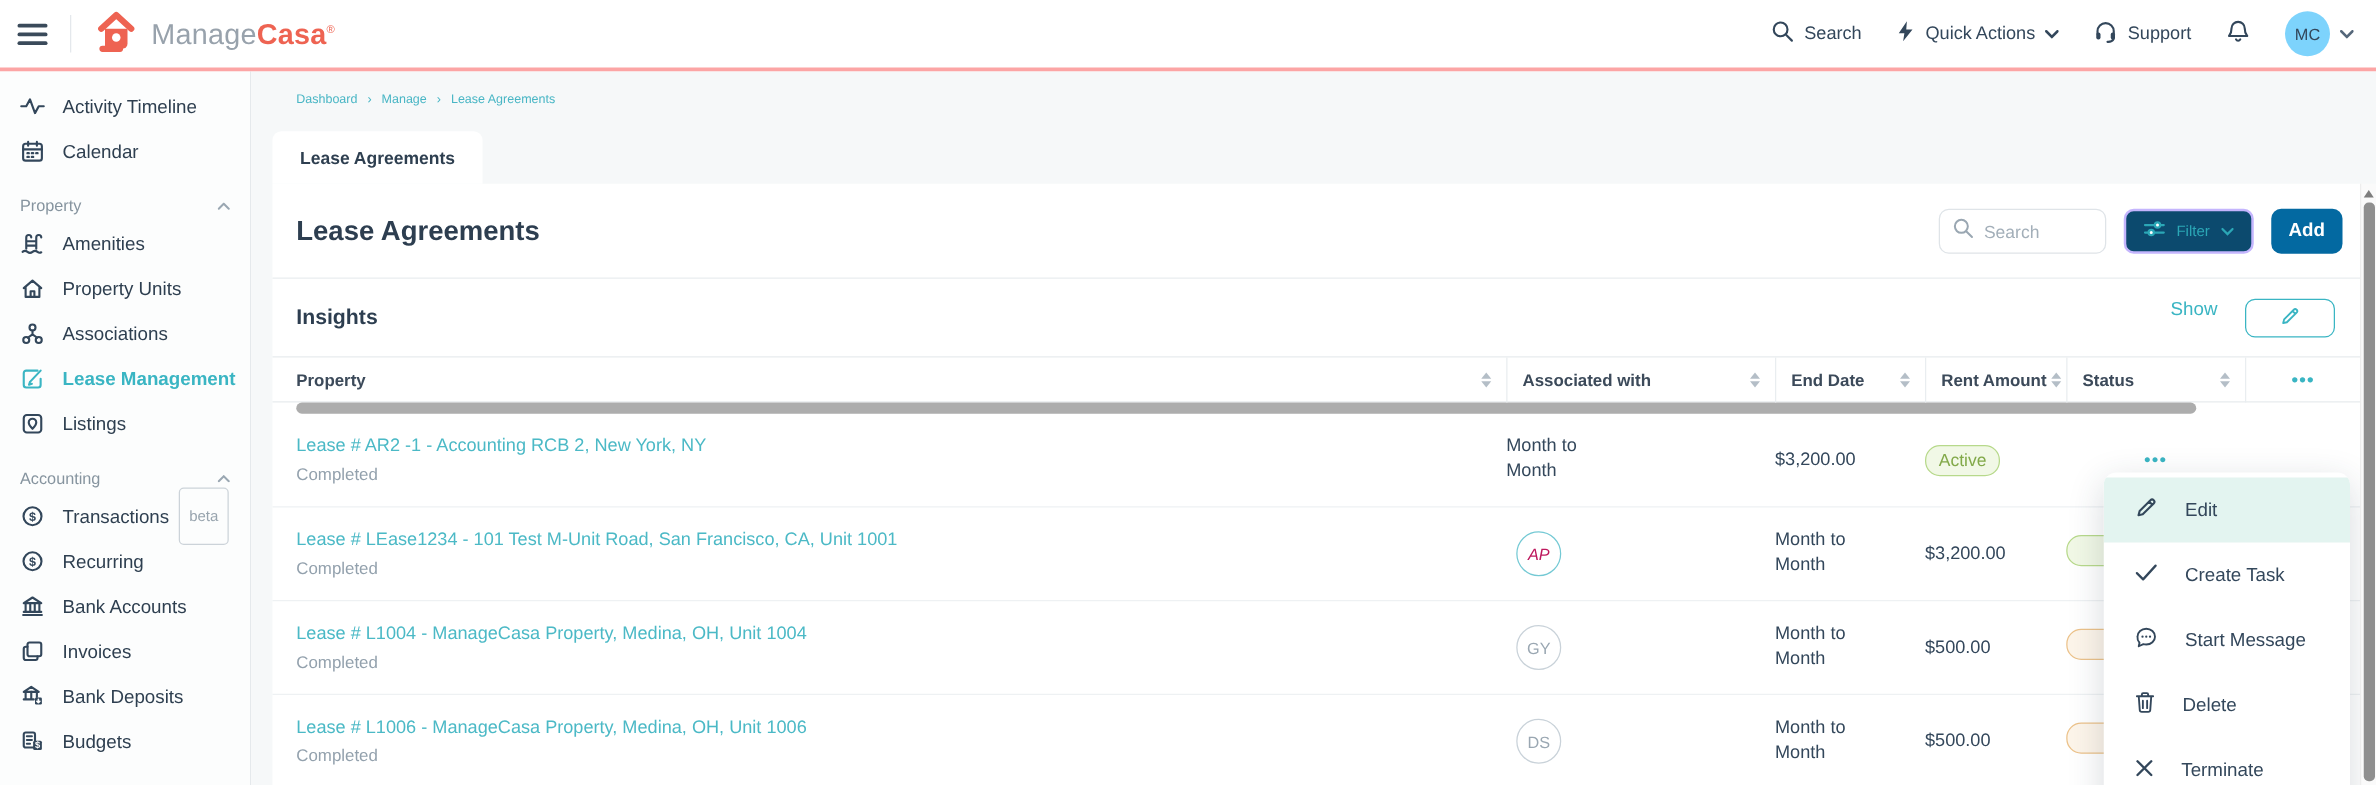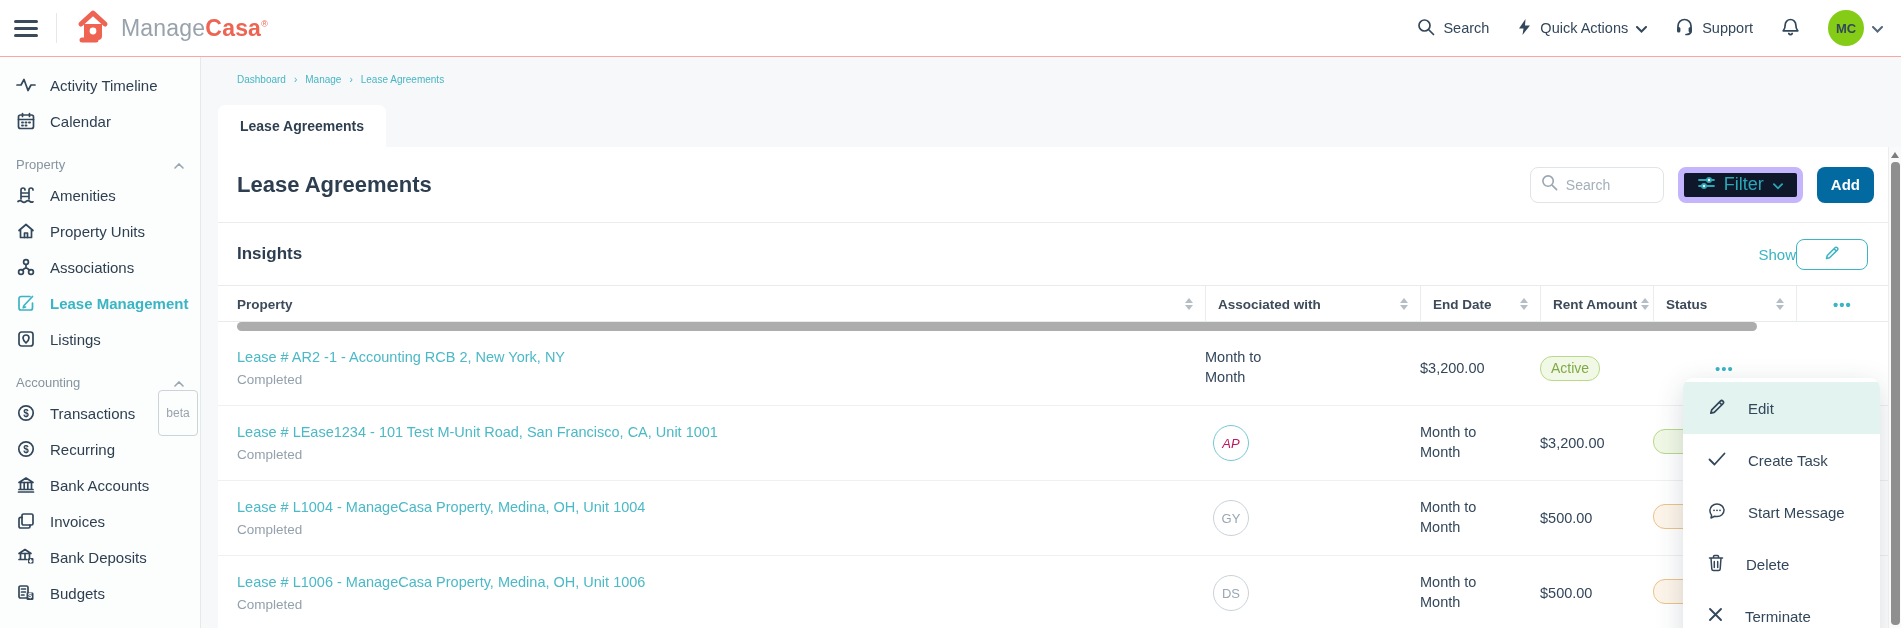--- a/index.html
+++ b/index.html
@@ -1,49 +1,49 @@
 <!DOCTYPE html>
 <html><head>
 <meta charset="utf-8">
 <style>
   * { margin:0; padding:0; box-sizing:border-box; }
   html,body { width:1901px; height:628px; overflow:hidden;
     font-family:"Liberation Sans","DejaVu Sans",sans-serif; background:#fff; color:#2e3f50; }
 
   
-  .topbar { height:57px; background:#fff; border-bottom:1px solid #fca5a5;
+  .topbar { height:57px; background:#fff; border-bottom:3px solid #fca5a5;
     display:flex; align-items:center; padding:0 18px 0 14px; position:relative; z-index:5; }
   .hamburger { width:24px; height:17px; display:flex; flex-direction:column; justify-content:space-between; cursor:pointer; }
   .hamburger span { display:block; height:3px; background:#3a4a5a; border-radius:2px; }
   .tb-divider { width:1px; height:30px; background:#e4e8ec; margin:0 16px 0 18px; }
   .brand { display:flex; align-items:center; gap:8px; }
   .wordmark { font-size:23px; letter-spacing:.2px; }
   .wordmark .g { color:#98a2ac; font-weight:400; }
   .wordmark .c { color:#ee6352; font-weight:700; }
   .wordmark sup { font-size:9px; color:#ee6352; }
   .tb-right { margin-left:auto; display:flex; align-items:center; gap:28px; }
   .tb-item { display:flex; align-items:center; gap:8px; font-size:14.5px; color:#33475b; cursor:pointer; }
-  .avatar-chip { width:36px; height:36px; border-radius:50%; background:#84cc16; color:#33475b;
-    font-size:13px; font-weight:700; display:flex; align-items:center; justify-content:center; }
+  .avatar-chip { width:36px; height:36px; border-radius:50%; background:#7dd3fc; color:#33475b;
+    font-size:13px; font-weight:400; display:flex; align-items:center; justify-content:center; }
   .ic { stroke:#33475b; fill:none; stroke-width:1.7; stroke-linecap:round; stroke-linejoin:round; }
   .ic.teal { stroke:#3ab5c3; }
 
   
   .shell { display:flex; height:571px; }
 
   
   .sidebar { width:201px; background:#fcfdfd; border-right:1px solid #e5e9ec; padding:10px 0 0 0; overflow:hidden; }
   .s-item { display:flex; align-items:center; height:36px; padding:0 10px 0 16px; cursor:pointer; }
   .s-ic { width:20px; height:20px; margin-right:14px; display:flex; align-items:center; justify-content:center; flex:none; }
   .s-label { font-size:15px; color:#2e3f50; white-space:nowrap; }
   .s-item.semibold .s-label { font-weight:700; }
   .s-item.active .s-label { color:#3ab5c3; font-weight:700; }
   .s-badge { margin-left:10px; min-width:21px; height:21px; padding:0 5px; background:#f0796b; color:#fff;
     border-radius:11px; font-size:12px; font-weight:700; display:flex; align-items:center; justify-content:center; }
-  .beta-badge { margin-left:23px; border:1px solid #ccd3d9; color:#98a4ae; border-radius:4px;
+  .beta-badge { margin-left:8px; border:1px solid #ccd3d9; color:#98a4ae; border-radius:4px;
     font-size:12px; padding:15px 7px; }
   .s-section { display:flex; align-items:center; margin:16px 16px 4px 16px; }
   .s-section .hdr { font-size:13px; color:#86949f; }
   .s-section .chev { margin-left:auto; }
 
   
   .main { flex:1; background:#f6f8f9; padding-left:17px; position:relative; }
   .breadcrumb { padding:17px 0 0 19px; font-size:10px; color:#49b6c5; height:48px; }
   .breadcrumb a { color:#49b6c5; text-decoration:none; cursor:pointer; }
   .breadcrumb .sep { margin:0 8px; color:#49b6c5; }
@@ -53,30 +53,30 @@
   .card { background:#fff; height:calc(571px - 90px); margin-right:13px; }
 
   .title-row { height:75px; display:flex; align-items:center; padding:0 14px 0 19px; }
   .page-title { font-size:22px; font-weight:700; color:#2d3e50; }
   .title-controls { margin-left:auto; display:flex; align-items:center; gap:14px; }
   .search-box { width:134px; height:36px; border:1px solid #dfe4e8; border-radius:8px; background:#fff;
     display:flex; align-items:center; padding:0 10px; gap:8px; }
   .search-box input { border:none; outline:none; width:86px; font-size:14px; color:#33475b;
     font-family:"Liberation Sans","DejaVu Sans",sans-serif; }
   .search-box input::placeholder { color:#a3afb9; }
-  .btn-filter { height:36px; border:6px solid #c4b5fd; border-radius:8px; background:#0f172a; color:#2ba7b6;
-    font-size:18px; display:flex; align-items:center; gap:9px; padding:0 14px; cursor:pointer;
+  .btn-filter { height:36px; border:2px solid #c4b5fd; border-radius:8px; background:#0c4a6e; color:#2ba7b6;
+    font-size:12px; display:flex; align-items:center; gap:9px; padding:0 14px; cursor:pointer;
     font-family:inherit; }
   .btn-add { height:36px; min-width:55px; border:none; border-radius:8px; background:#0369a1; color:#fff;
     font-size:15px; font-weight:700; padding:0 14px; cursor:pointer; font-family:inherit; }
   .hr { height:1px; background:#e9edf0; }
 
   .insights-row { height:62px; display:flex; align-items:center; padding:0 20px 0 19px; }
   .insights-title { font-size:17px; font-weight:700; color:#2d3e50; }
-  .insights-controls { margin-left:auto; display:flex; align-items:center; }
+  .insights-controls { margin-left:auto; display:flex; gap:22px; }
   .show-link { color:#3ab5c3; font-size:15px; cursor:pointer; }
   .btn-pencil { width:72px; height:31px; border:1px solid #3ab5c3; background:#fff; border-radius:8px;
     display:flex; align-items:center; justify-content:center; cursor:pointer; }
 
   
   .tbl { border-top:1px solid #e7ebee; }
   .tr { display:grid; grid-template-columns:968px 215px 120px 113px 143px 1fr;
     padding-left:19px; padding-right:12px; align-items:center; }
   .thead { height:36px; border-bottom:1px solid #e7ebee; }
   .th { font-size:13.5px; font-weight:700; color:#3c4a5a; display:flex; align-items:center;

